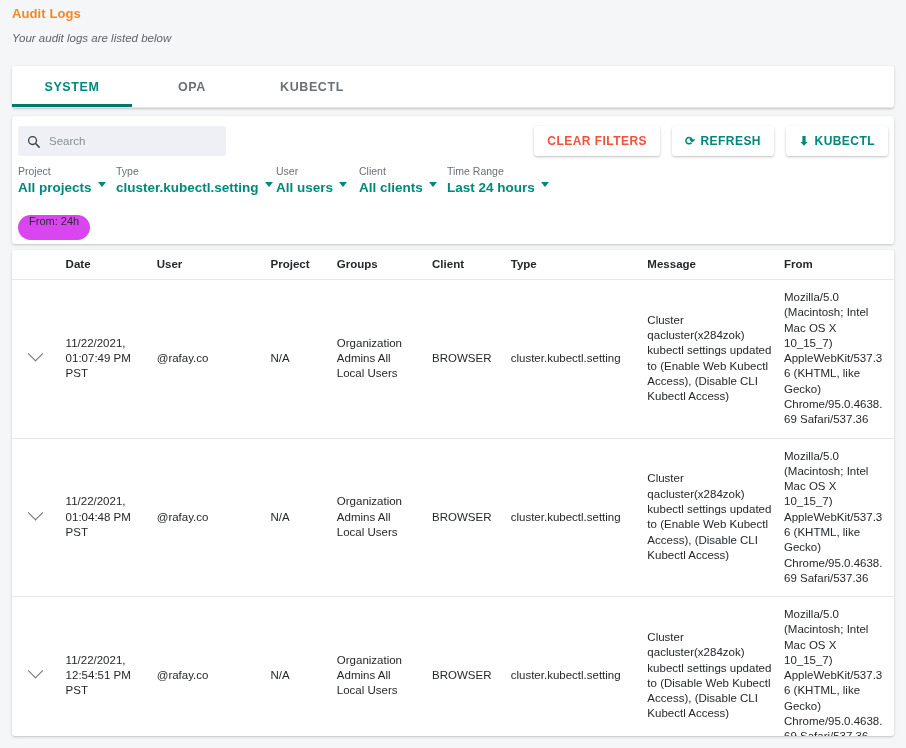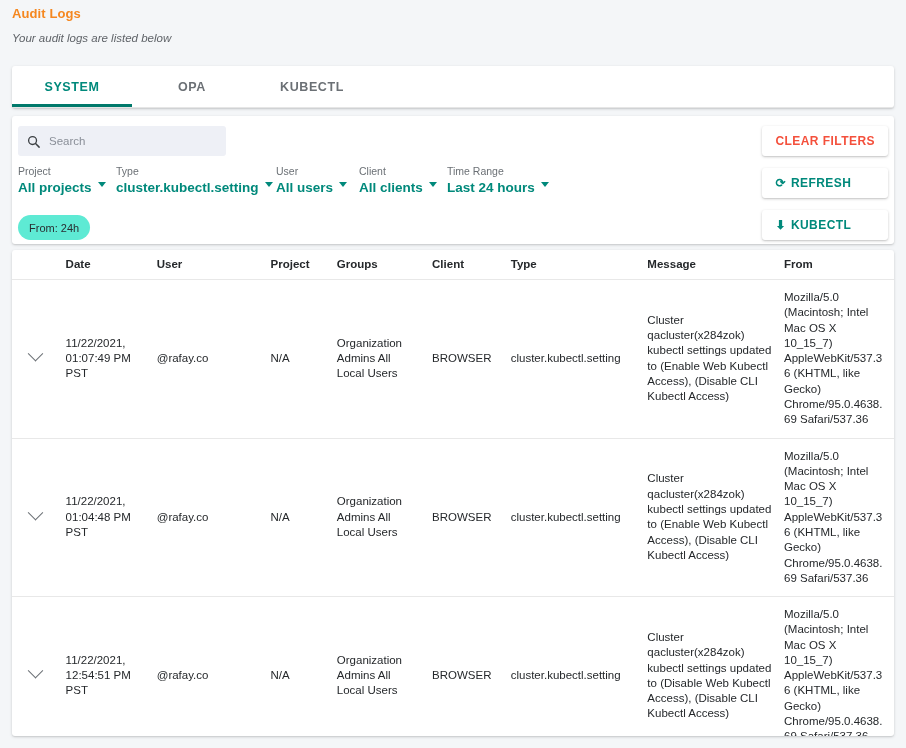--- a/index.html
+++ b/index.html
@@ -72,21 +72,21 @@
     border-radius: 3px;
     display: flex; align-items: center;
     padding: 0 8px;
   }
   .search-icon { width: 15px; height: 15px; flex: 0 0 auto; margin-right: 8px; }
   .search-placeholder {
     color: #8a8f98;
     font-size: 11.5px;
   }
 
-  .btn-row { position: absolute; right: 18px; top: 126px; display: flex; gap: 12px; flex-direction: column; }
+  .btn-row { position: absolute; right: 18px; top: 126px; display: flex; gap: 12px; }
   .btn {
     height: 30px;
     background: #fff;
     border: none;
     border-radius: 3px;
     box-shadow: 0 1px 3px rgba(0,0,0,.20), 0 1px 1px rgba(0,0,0,.06);
     font-family: "Liberation Sans", sans-serif;
     font-size: 12px;
     font-weight: bold;
     letter-spacing: .45px;
@@ -126,24 +126,24 @@
     border-top: 5px solid #00897b;
     margin-top: 2px;
   }
 
   .chips {
     position: absolute;
     left: 18px; top: 215px;
     display: flex; gap: 8px; align-items: center;
   }
   .chip {
-    background: #5eead4;
+    background: #d946ef;
     border-radius: 14px;
     height: 25px;
-    display: flex; align-items: center;
+    display: flex; align-items: flex-start;
     padding: 0 11px;
     font-size: 11px;
     color: #2a2d31;
     white-space: nowrap;
     cursor: default;
   }
   .chip.has-close { padding-right: 5px; }
   .chip-close {
     width: 16px; height: 16px; border-radius: 50%;
     background: #9e9e9e;

